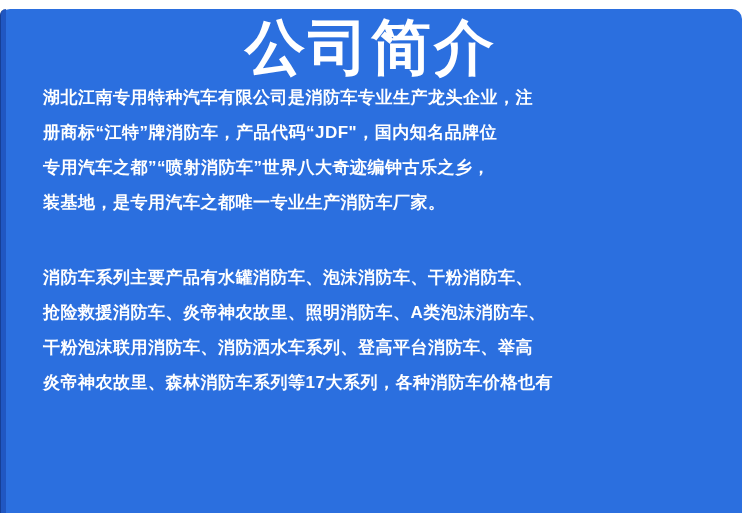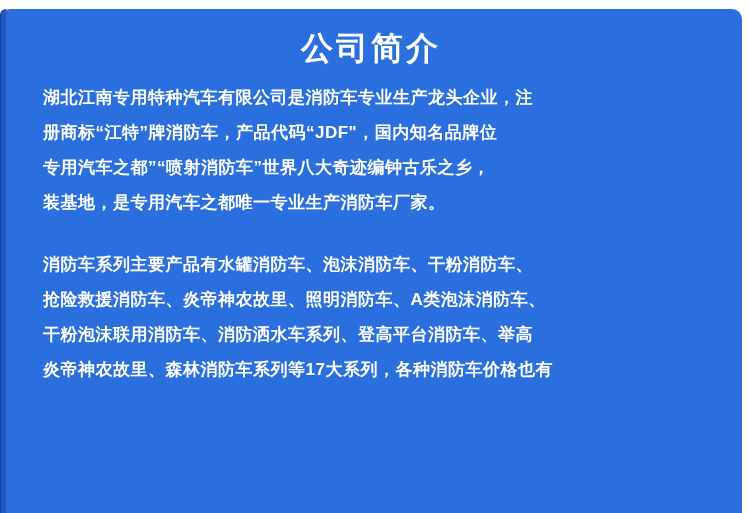--- a/index.html
+++ b/index.html
@@ -36,38 +36,38 @@
     border-left: 1px solid #163f96;
     border-radius: 10px 0 0 0;
   }
   .title {
     margin: 0;
     padding-top: 13px;
     height: 52px;
     line-height: 52px;
     text-align: center;
     color: #ffffff;
-    font-size: 32px;
+    font-size: 60px;
     font-weight: bold;
     letter-spacing: 3px;
   }
   .content {
     margin: 6px 10px 0 43px;
     color: #ffffff;
     font-weight: bold;
   }
   .para {
     margin: 0;
     font-size: 17px;
     line-height: 35px;
     letter-spacing: 0.5px;
     white-space: nowrap;
   }
   .para + .para {
-    margin-top: 27px;
+    margin-top: 40px;
   }
   .line {
     display: block;
   }
 </style>
 </head>
 <body>
 
 <div class="stage">
   <div class="panel">

